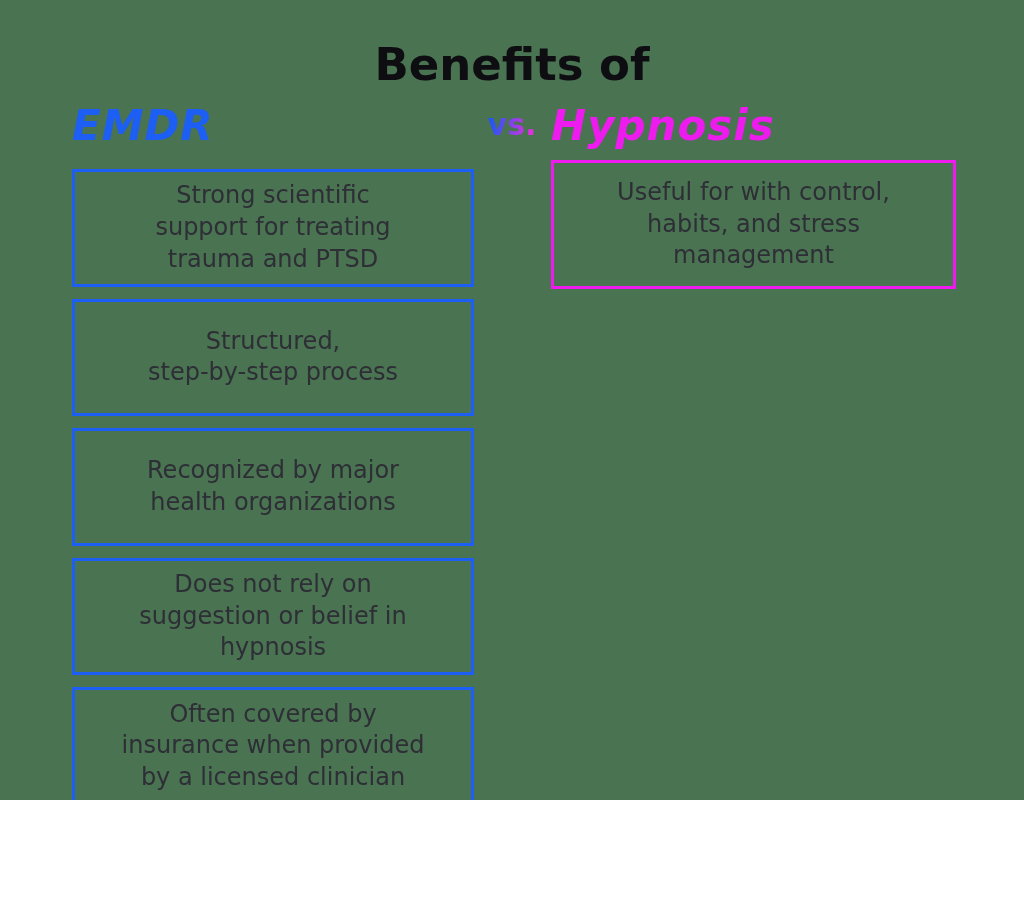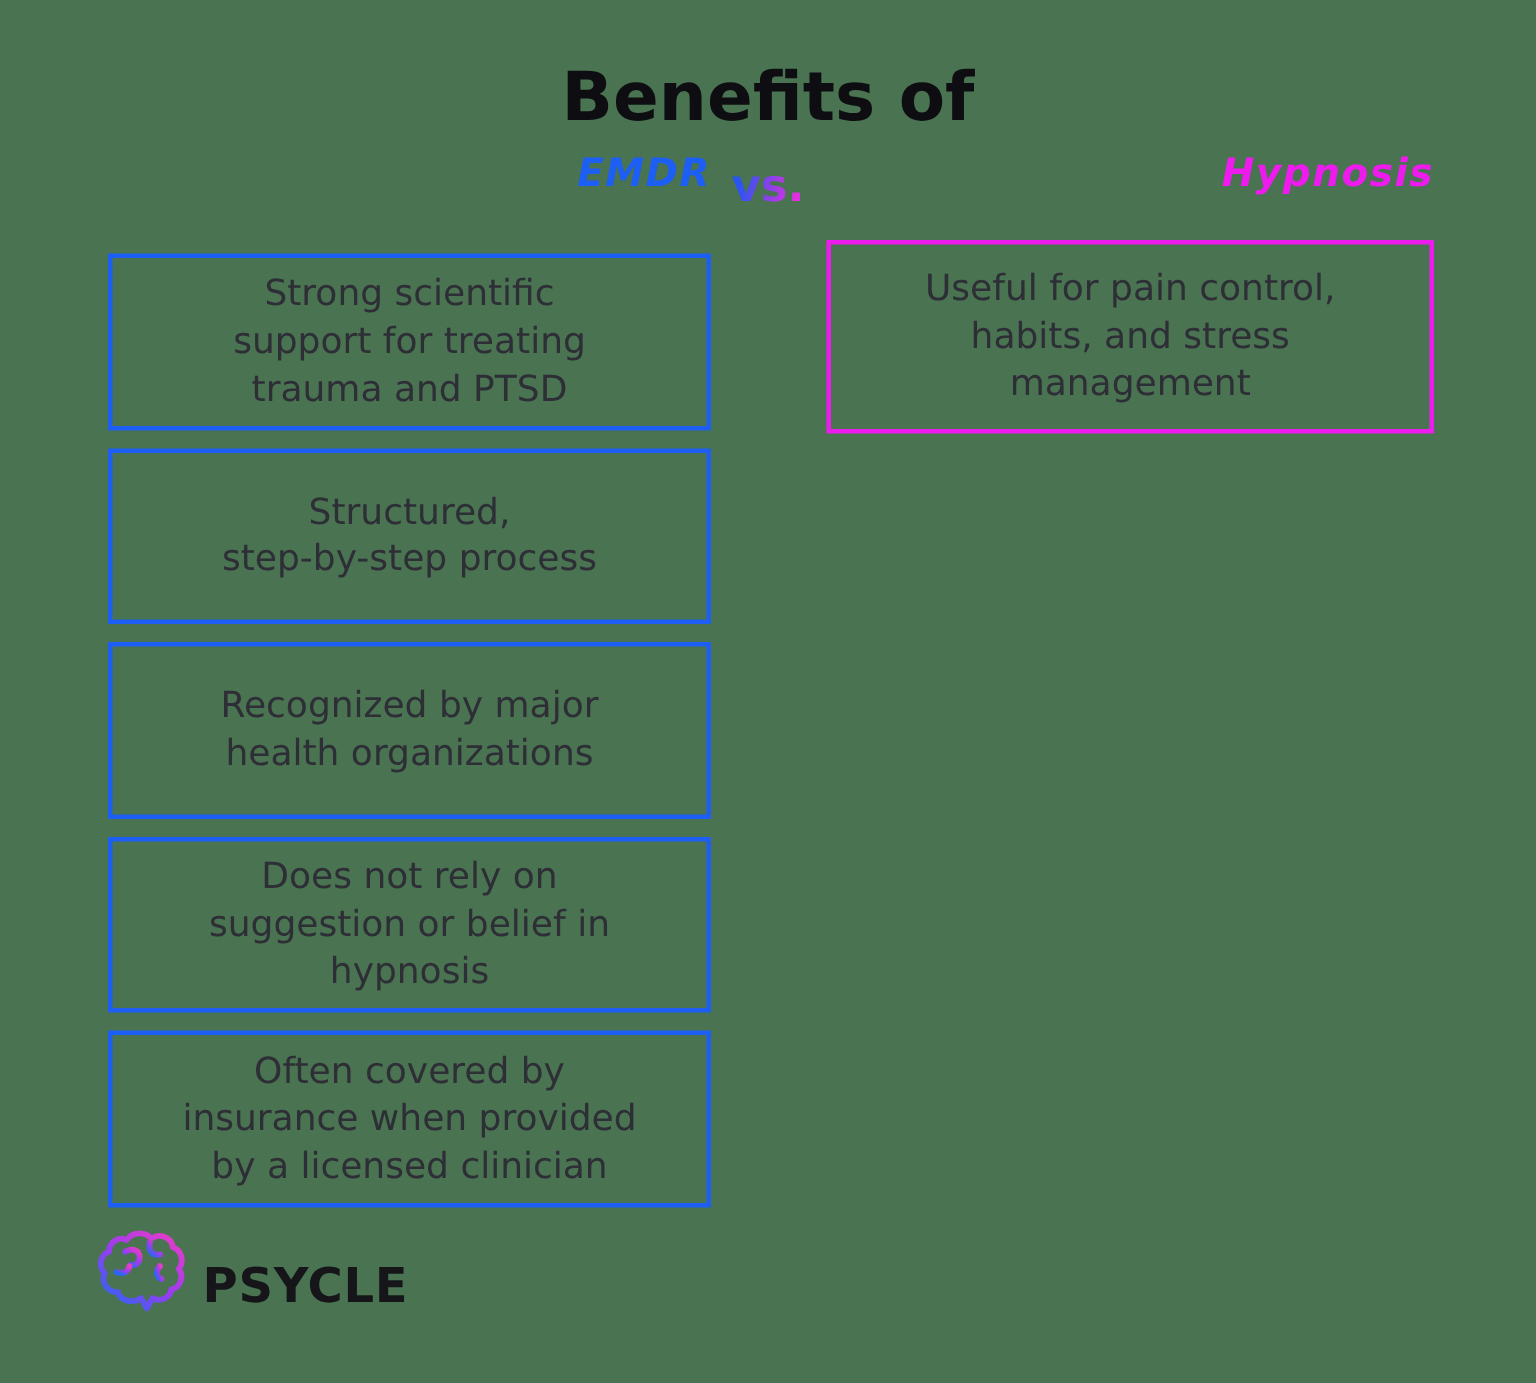--- a/index.html
+++ b/index.html
@@ -2,42 +2,42 @@
 <html style="--background: #497351; --emdr-blue: #1d5ef5; --hypnosis-magenta: #ee1bee; --text-dark: #2e2e36; --title-black: #0e0e12; --gradient-start: #2b55f0; --gradient-end: #e030e0;"><head>
 <meta charset="utf-8">
 <style>
   * { box-sizing: border-box; margin: 0; padding: 0; }
   html, body { width: 1024px; height: 922px; }
   body { font-family: "DejaVu Sans", "Liberation Sans", sans-serif; }
 
   .canvas {
     position: relative;
     width: 1024px;
-    height: 922px;
+    height: 800px;
     background: var(--background, #497351);
     overflow: hidden;
   }
 
   .title {
     position: absolute;
     top: 38px;
     left: 0;
     width: 1024px;
     text-align: center;
     font-size: 45px;
     font-weight: bold;
     color: var(--title-black, #0e0e12);
     letter-spacing: 0px;
   }
 
   .col-header {
     position: absolute;
     top: 101px;
-    text-align: right;
-    font-size: 26px;
+    text-align: left;
+    font-size: 42px;
     font-weight: bold;
     font-style: italic;
     letter-spacing: 1px;
   }
   .emdr-header { left: 72px; width: 402px; color: var(--emdr-blue, #1d5ef5); }
   .hyp-header  { left: 551px; width: 405px; color: var(--hypnosis-magenta, #ee1bee); }
 
   .vs {
     position: absolute;
     top: 107px;
@@ -130,21 +130,21 @@
     </div>
     <div class="cell cell-blue">
       <span class="benefit-text">Often covered by
 insurance when provided
 by a licensed clinician</span>
     </div>
   </div>
 
   <div class="column col-hyp">
     <div class="cell cell-magenta">
-      <span class="benefit-text">Useful for pain control,
+      <span class="benefit-text">Useful for with control,
 habits, and stress
 management</span>
     </div>
   </div>
 
   <div class="footer">
     <svg class="brain-icon" width="62" height="58" viewBox="0 0 64 60" fill="none" xmlns="http://www.w3.org/2000/svg">
       <defs>
         <linearGradient id="brainGrad" x1="10%" y1="100%" x2="90%" y2="0%">
           <stop offset="0%" stop-color="#2469f0"></stop>

